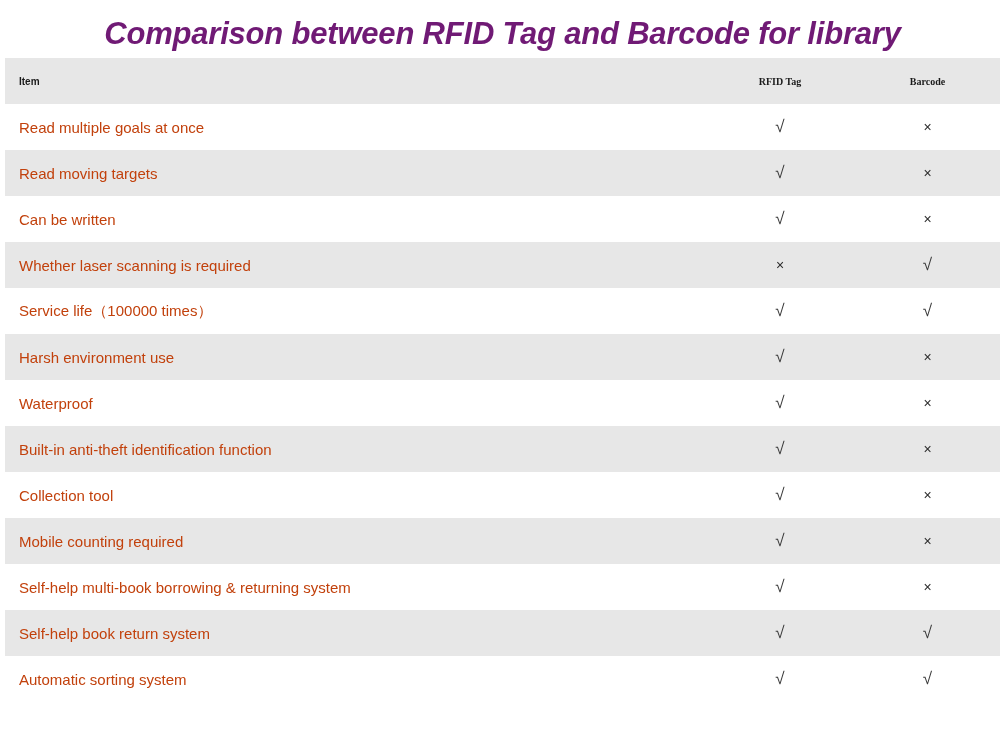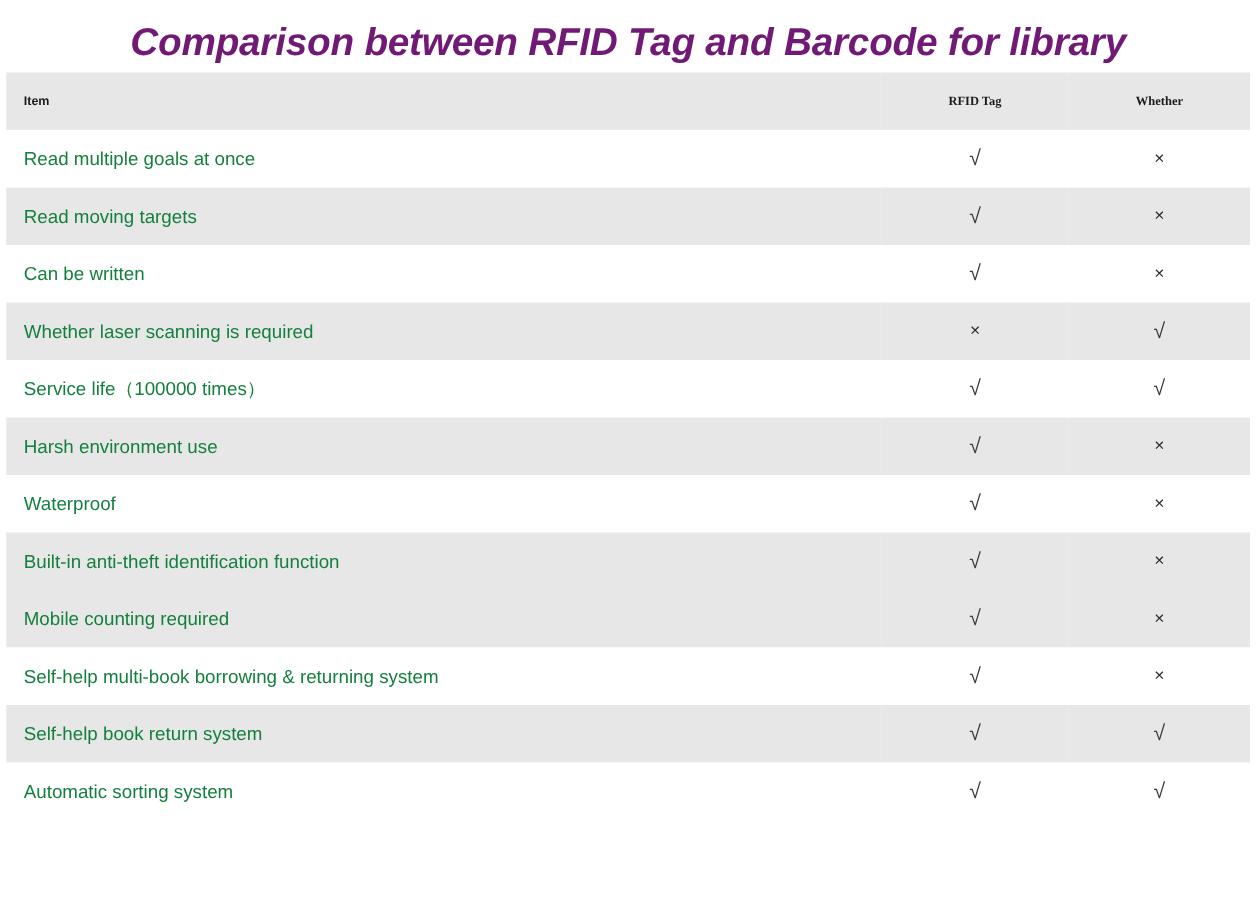--- a/index.html
+++ b/index.html
@@ -61,21 +61,21 @@
     border: 0;
   }
   table.cmp thead th.col-center {
     text-align: center;
     padding: 0;
     font-family: Liberation Serif, serif;
   }
   table.cmp tbody td {
     height: 46px;
     padding: 0 0 0 14px;
-    color: #15803d;
+    color: #c2410c;
     font-size: 15px;
     vertical-align: middle;
     border: 0;
     white-space: nowrap;
   }
   table.cmp tbody td.mark {
     text-align: center;
     padding: 0;
     font-size: 16px;
     color: #3a3a3a;
@@ -108,21 +108,21 @@
     <table class="cmp">
       <colgroup>
         <col class="c-item">
         <col class="c-rfid">
         <col class="c-barcode">
       </colgroup>
       <thead>
         <tr>
           <th>Item</th>
           <th class="col-center">RFID Tag</th>
-          <th class="col-center">Whether</th>
+          <th class="col-center">Barcode</th>
         </tr>
       </thead>
       <tbody id="table-body">
           <tr class="odd">
             <td>Read multiple goals at once</td>
             <td class="mark"><span class="mark-check">√</span></td>
             <td class="mark"><span class="mark-cross">×</span></td>
           </tr>
           <tr class="even">
             <td>Read moving targets</td>
@@ -152,20 +152,25 @@
           <tr class="odd">
             <td>Waterproof</td>
             <td class="mark"><span class="mark-check">√</span></td>
             <td class="mark"><span class="mark-cross">×</span></td>
           </tr>
           <tr class="even">
             <td>Built-in anti-theft identification function</td>
             <td class="mark"><span class="mark-check">√</span></td>
             <td class="mark"><span class="mark-cross">×</span></td>
           </tr>
+          <tr class="odd">
+            <td>Collection tool</td>
+            <td class="mark"><span class="mark-check">√</span></td>
+            <td class="mark"><span class="mark-cross">×</span></td>
+          </tr>
           <tr class="even">
             <td>Mobile counting required</td>
             <td class="mark"><span class="mark-check">√</span></td>
             <td class="mark"><span class="mark-cross">×</span></td>
           </tr>
           <tr class="odd">
             <td>Self-help multi-book borrowing &amp; returning system</td>
             <td class="mark"><span class="mark-check">√</span></td>
             <td class="mark"><span class="mark-cross">×</span></td>
           </tr>

